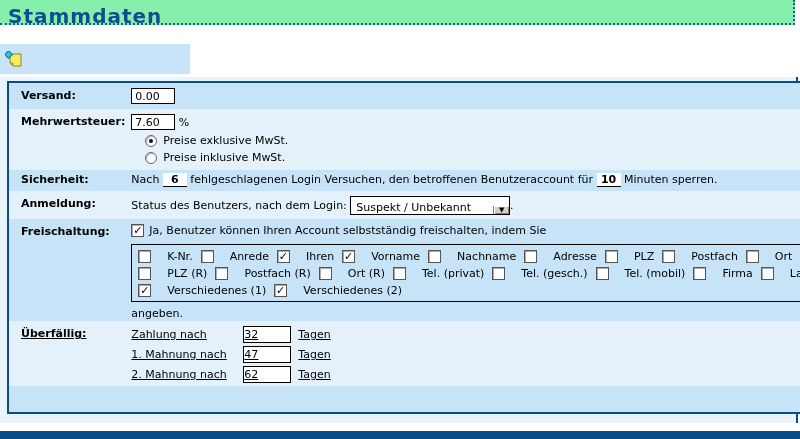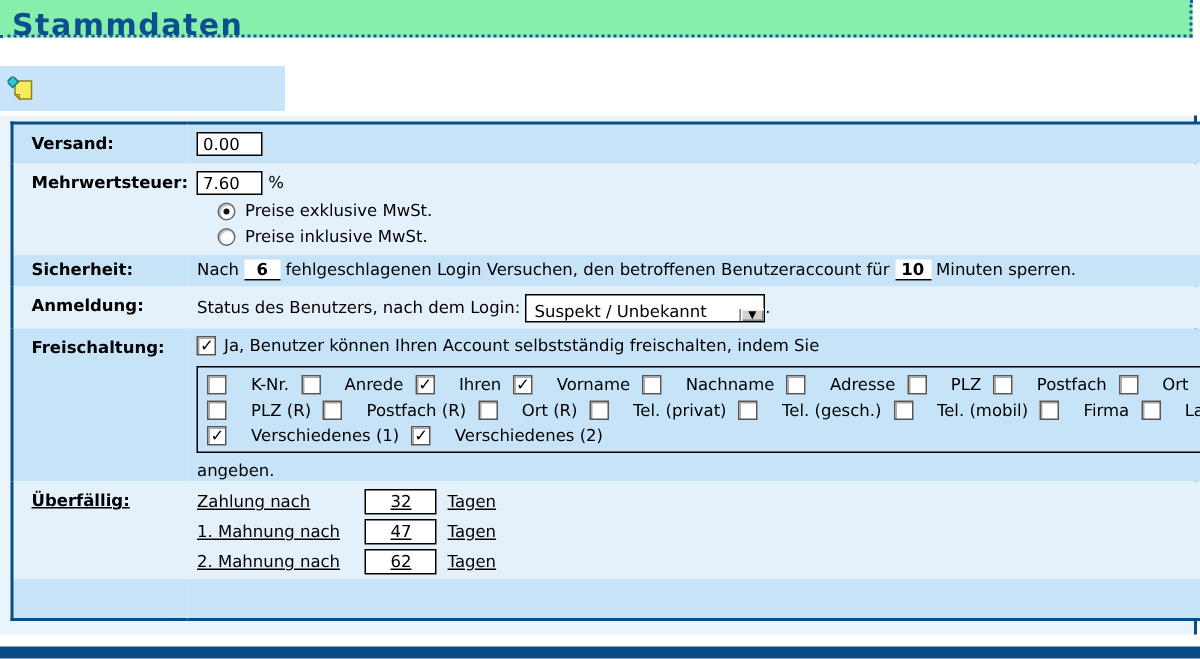--- a/index.html
+++ b/index.html
@@ -38,21 +38,21 @@
   tr.r-ueber td { height:60px;text-decoration:underline; }
   tr.r-submit td { height:26px; }
 
   
   input.box { border:1px solid #000; background:#fff; height:16px; width:44px;
               font:11px "DejaVu Sans", sans-serif; padding:0 3px; }
   input.mini { border:none; border-bottom:1px solid #000; background:#fff;
                width:24px; height:14px; text-align:center; font-weight:bold;
                font:bold 11px "DejaVu Sans", sans-serif; }
   input.days { border:1px solid #000; background:#fff; height:17px; width:48px;
-               text-align:center; font:11px "DejaVu Sans", sans-serif; }
+               text-align:left; font:11px "DejaVu Sans", sans-serif; }
 
   .radio { display:inline-block; width:12px; height:12px; border-radius:50%;
            background:#fdfdfd; border:1px solid #666;
            box-shadow:inset 1px 1px 1px #bbb; position:relative; vertical-align:-2px; }
   .radio.checked::after { content:""; position:absolute; left:3px; top:3px;
            width:4px; height:4px; border-radius:50%; background:#111; }
   .radio-line { margin:4px 0 0 14px; display:flex; align-items:center; gap:6px; }
 
   .cb { display:inline-block; width:13px; height:13px; background:#fff;
         border:1px solid #555; box-shadow:inset 1px 1px 0 #aaa;

